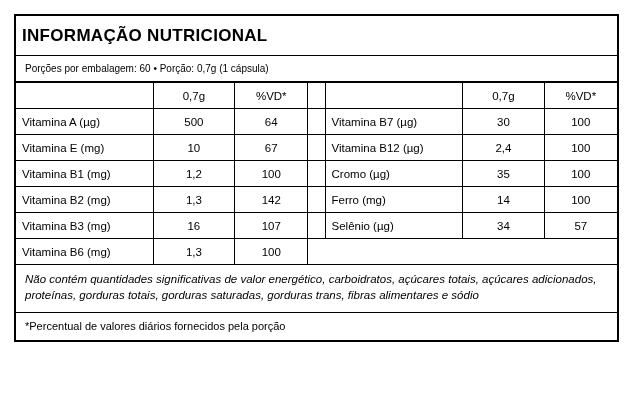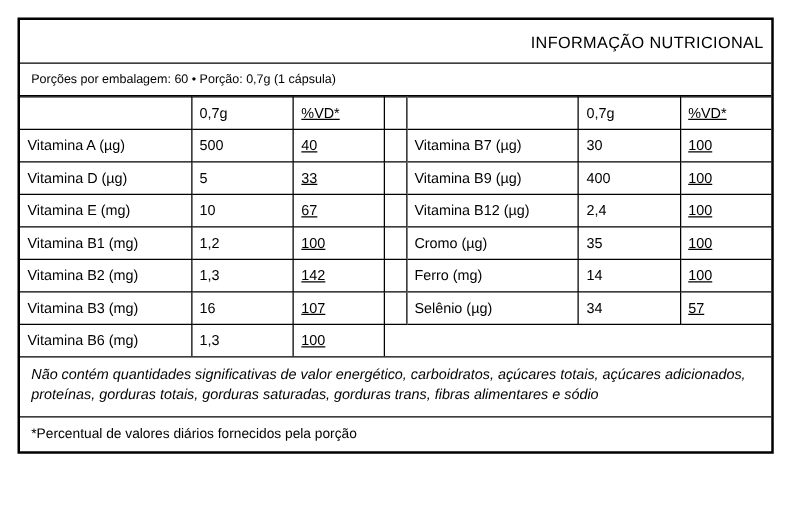--- a/index.html
+++ b/index.html
@@ -23,23 +23,23 @@
     align-items: flex-start;
     justify-content: center;
   }
   .label {
     box-sizing: border-box;
     width: 605px;
     border: 2px solid #000000;
     background: #ffffff;
   }
   .title {
-    text-align: right;
-    font-size: 13px;
-    font-weight: normal;
+    text-align: left;
+    font-size: 17px;
+    font-weight: bold;
     letter-spacing: 0.3px;
     padding: 10px 6px 9px 6px;
     border-bottom: 1.5px solid #000000;
   }
   .portions {
     font-size: 10px;
     padding: 7px 9px 7px 9px;
     border-bottom: 1.5px solid #000000;
   }
   table.nutri {
@@ -67,27 +67,26 @@
   .hdr {
     text-align: center;
     font-weight: bold;
     font-size: 11.5px;
   }
   .nutrient {
     text-align: left;
     width: 124px;
   }
   .amount {
-    text-align: left;
+    text-align: center;
     width: 68px;
   }
   .dv {
-    text-align: left;
+    text-align: center;
     width: 60px;
-    text-decoration: underline;
   }
   .mid-gap {
     width: 4px;
     border-left: none !important;
     border-right: none !important;
   }
   .table-sep {
     border-top: 1.5px solid #000000;
   }
   .footnote {
@@ -122,34 +121,25 @@
           <th class="mid-gap"></th>
           <th class="nutrient hdr"></th>
           <th class="amount hdr">0,7g</th>
           <th class="dv hdr">%VD*</th>
         </tr>
       </thead>
       <tbody>
         <tr>
           <td class="nutrient table-sep">Vitamina A (µg)</td>
           <td class="amount table-sep">500</td>
-          <td class="dv table-sep">40</td>
+          <td class="dv table-sep">64</td>
           <td class="mid-gap"></td>
           <td class="nutrient table-sep">Vitamina B7 (µg)</td>
           <td class="amount table-sep">30</td>
           <td class="dv table-sep">100</td>
-        </tr>
-        <tr>
-          <td class="nutrient">Vitamina D (µg)</td>
-          <td class="amount">5</td>
-          <td class="dv">33</td>
-          <td class="mid-gap"></td>
-          <td class="nutrient">Vitamina B9 (µg)</td>
-          <td class="amount">400</td>
-          <td class="dv">100</td>
         </tr>
         <tr>
           <td class="nutrient">Vitamina E (mg)</td>
           <td class="amount">10</td>
           <td class="dv">67</td>
           <td class="mid-gap"></td>
           <td class="nutrient">Vitamina B12 (µg)</td>
           <td class="amount">2,4</td>
           <td class="dv">100</td>
         </tr>

